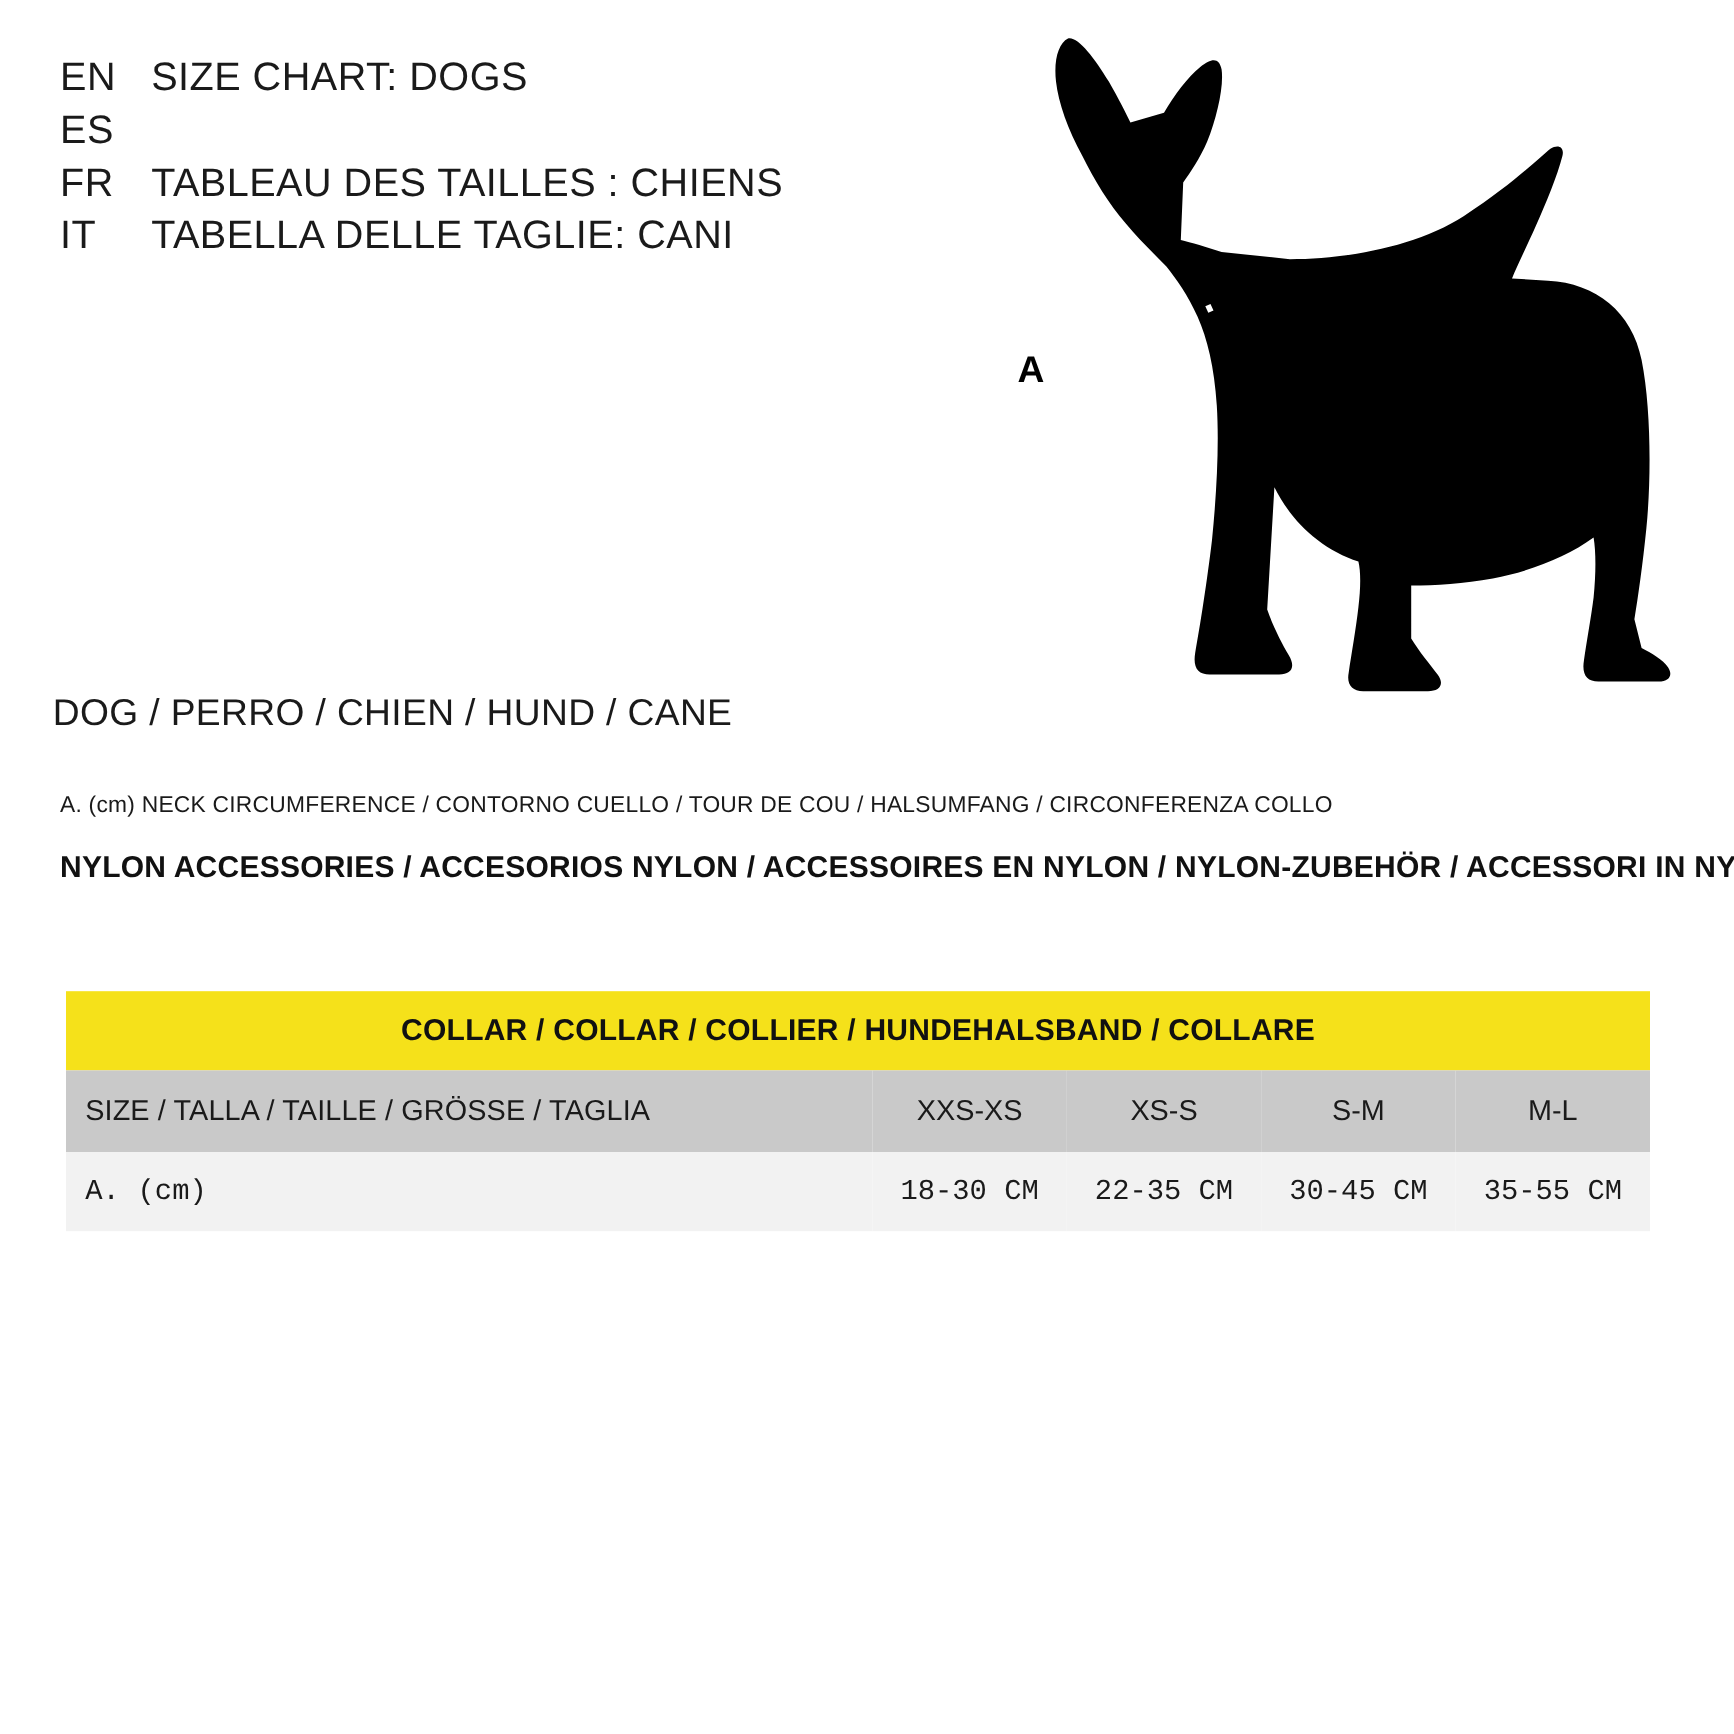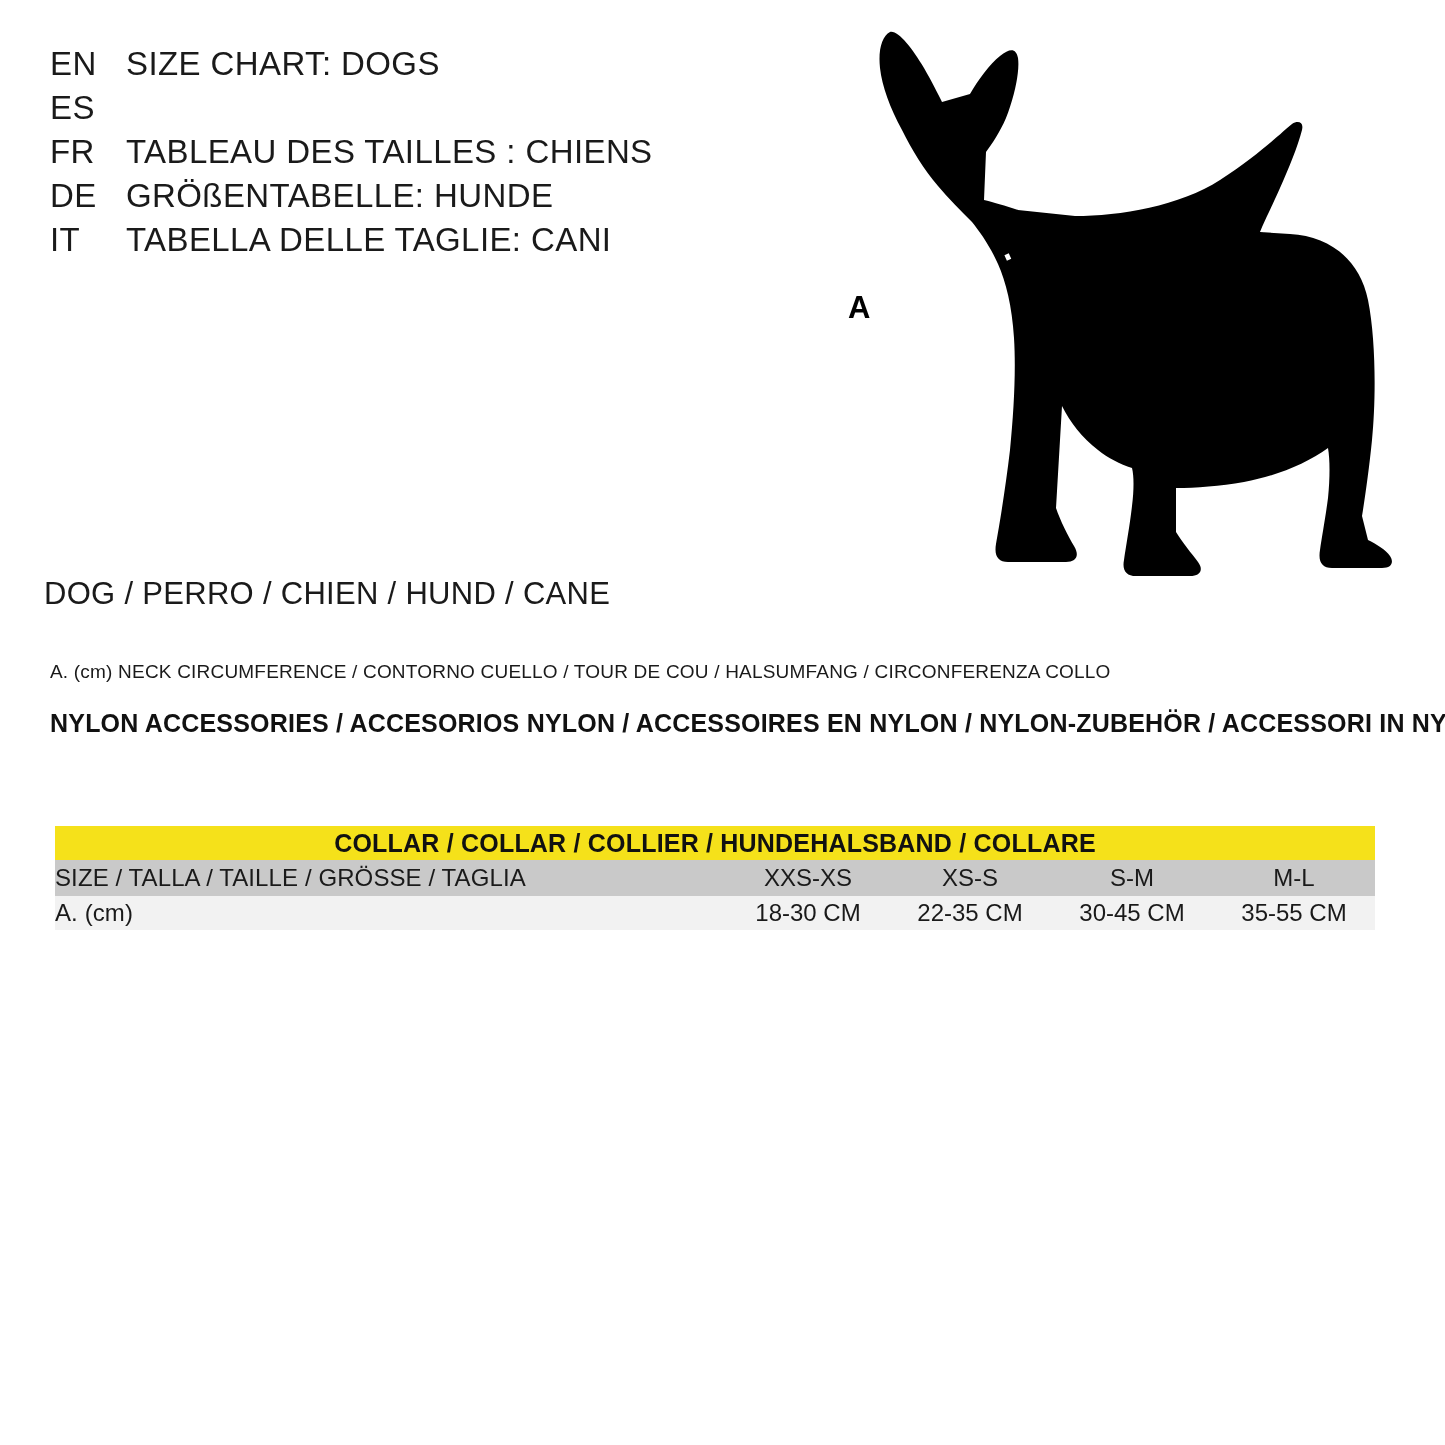--- a/index.html
+++ b/index.html
@@ -94,21 +94,21 @@
   .size-table {
     position: absolute;
     left: 55px;
     top: 826px;
     width: 1320px;
     border-collapse: collapse;
     table-layout: fixed;
     font-size: 24px;
   }
   .size-table td {
-    padding: 0;
+    padding: 16px;
     height: 34px;
     vertical-align: middle;
   }
   .banner-cell {
     background: #f5e11a;
     text-align: center;
     font-weight: 700;
     font-size: 25px;
     letter-spacing: 0.2px;
     height: 38px;
@@ -118,20 +118,21 @@
     background: #c9c9c9;
   }
   .row-head td {
     height: 36px;
   }
   .row-mid {
     background: #ffffff;
   }
   .row-last {
     background: #f2f2f2;
+    font-family: Liberation Mono, monospace;
   }
   .label-cell {
     padding-left: 12px;
     text-align: left;
     letter-spacing: 0.1px;
     white-space: nowrap;
   }
   .val-cell {
     text-align: center;
     white-space: nowrap;
@@ -144,24 +145,20 @@
   <div class="lang-row">
     <span class="lang-code">EN</span>
     <span class="lang-text">SIZE CHART: DOGS</span>
   </div>
   <div class="lang-row">
     <span class="lang-code">ES</span>
   </div>
   <div class="lang-row">
     <span class="lang-code">FR</span>
     <span class="lang-text">TABLEAU DES TAILLES : CHIENS</span>
-  </div>
-  <div class="lang-row">
-    <span class="lang-code">DE</span>
-    <span class="lang-text">GRÖßENTABELLE: HUNDE</span>
   </div>
   <div class="lang-row">
     <span class="lang-code">IT</span>
     <span class="lang-text">TABELLA DELLE TAGLIE: CANI</span>
   </div>
 </div>
 
 <div class="dog-figure">
   <svg viewBox="0 0 600 600" xmlns="http://www.w3.org/2000/svg">
     <path fill="#000000" d="

